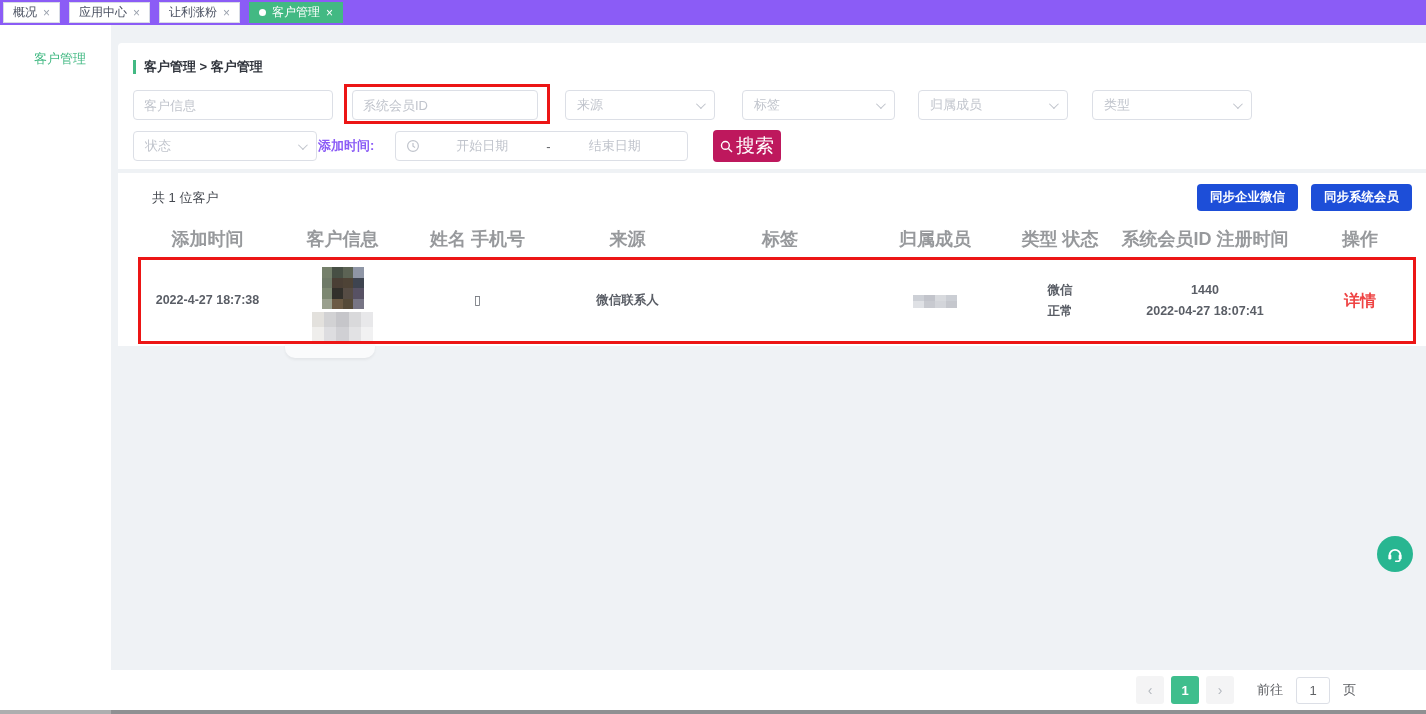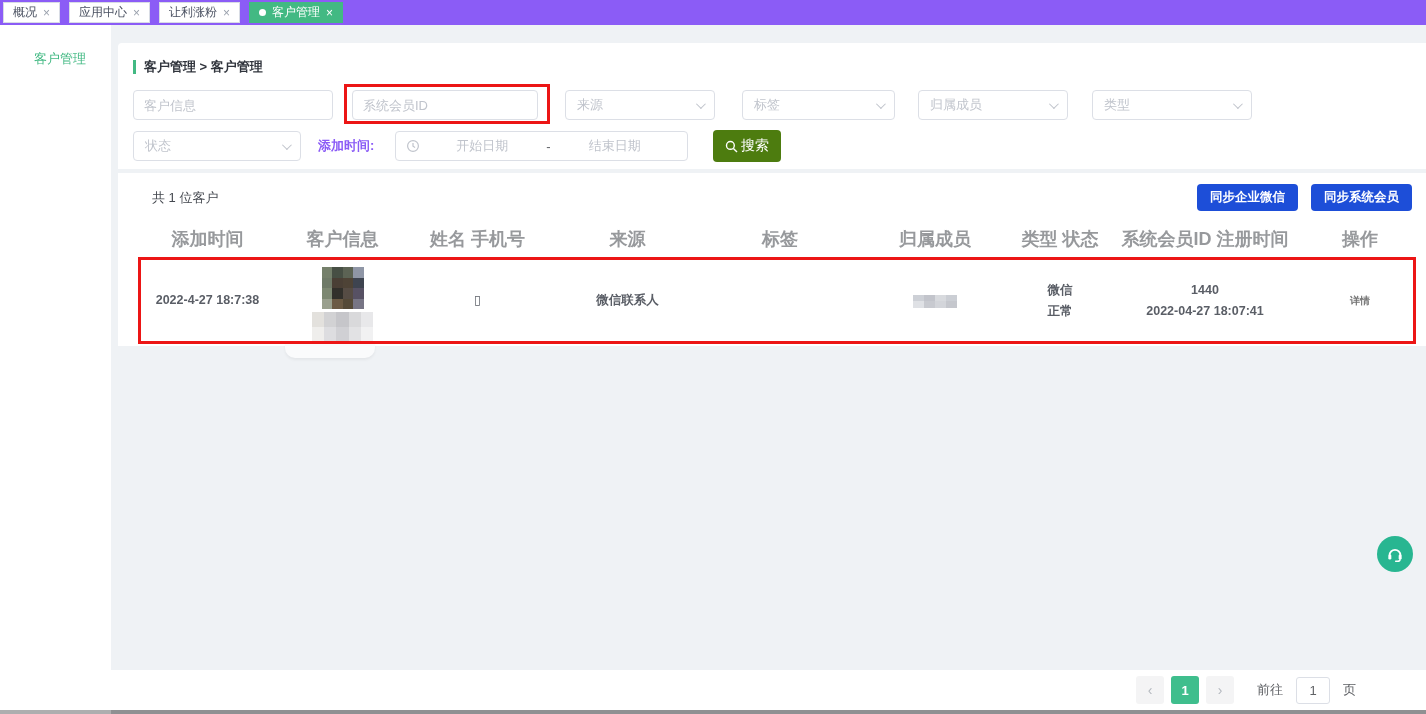--- a/index.html
+++ b/index.html
@@ -36,39 +36,39 @@
               font-size:13px; color:#c0c4cc; background:#fff; cursor:pointer; }
   .chev { width:7px; height:7px; border-right:1.5px solid #c0c4cc; border-bottom:1.5px solid #c0c4cc;
           transform:rotate(45deg) translateY(-2px); }
   .f-label { position:absolute; left:200px; top:88px; height:30px; line-height:30px;
              font-size:13px; font-weight:700; color:#8b5cf6;text-align:center; }
   .f-daterange { position:absolute; left:277px; top:88px; width:293px; height:30px;
                  border:1px solid #dcdfe6; border-radius:4px; display:flex; align-items:center;
                  padding:0 10px; font-size:13px; color:#c0c4cc; background:#fff; cursor:pointer; }
   .dr-part { flex:1; text-align:center; }
   .dr-sep { color:#606266; padding:0 2px; }
-  .search-btn { position:absolute; left:595px; top:87px; width:68px; height:32px; background:#4d7c0f;
-                color:#fff; border:none; border-radius:4px; font-size:14px; display:flex;
+  .search-btn { position:absolute; left:595px; top:87px; width:68px; height:32px; background:#be185d;
+                color:#fff; border:none; border-radius:4px; font-size:19px; display:flex;
                 align-items:center; justify-content:center; gap:3px; cursor:pointer; font-family:inherit; }
 
   
   .table-card { position:absolute; left:118px; top:173px; width:1308px; height:173px; background:#fff; }
   .total-text { position:absolute; left:34px; top:16px; font-size:13px; color:#454950; }
   .sync-btns { position:absolute; right:14px; top:11px; display:flex; gap:13px; }
   .sync-btn { height:27px; padding:0 13px; background:#1d4ed8; color:#fff; border:none; border-radius:4px;
               font-size:12.5px; font-weight:600; cursor:pointer; font-family:inherit; }
   .tgrid { position:absolute; left:12px; right:6px; display:grid; text-align:center; align-items:center;
            grid-template-columns:155px 115px 155px 145px 160px 150px 100px 190px 1fr; }
   .thead { top:52px; height:28px; font-size:18px; color:#97999c; font-weight:700; }
   .trow  { top:85px; height:86px; font-size:12.5px; color:#5a5e66; font-weight:700; line-height:1.7; }
   .cell-avatar { display:flex; flex-direction:column; align-items:center; padding-top:9px; height:86px; }
   .avatar-mosaic { width:42px; height:42px; }
   .name-blur { width:62px; height:30px; margin-top:3px; }
   .owner-blur { width:44px; height:13px; margin:0 auto; }
-  .row-action { color:#737373; cursor:pointer; font-size:10px; }
+  .row-action { color:#ef4444; cursor:pointer; font-size:16px; }
   .name-popover { position:absolute; left:285px; top:343px; width:90px; height:15px; background:#fafbfc;
                   border-radius:0 0 10px 10px; box-shadow:0 2px 3px rgba(0,0,0,.05); z-index:4; }
 
   
   .annotation { position:absolute; border:3px solid #ec1515; z-index:20; pointer-events:none; }
   .anno-input { left:344px; top:84px; width:206px; height:40px; }
   .anno-row { left:138px; top:257px; width:1278px; height:87px; }
 
   
   .bottom-bar { position:absolute; left:111px; top:670px; right:0; height:40px; background:#fff;
@@ -138,21 +138,21 @@
       <span class="chev"></span>
     </div>
     <div class="f-select" style="left:800px; width:150px;">
       <span>归属成员</span>
       <span class="chev"></span>
     </div>
     <div class="f-select" style="left:974px; width:160px;">
       <span>类型</span>
       <span class="chev"></span>
     </div>
-    <div class="f-select" style="left:15px; top:88px; width:168px;">
+    <div class="f-select" style="left:15px; top:88px; width:184px;">
       <span>状态</span>
       <span class="chev"></span>
     </div>
 
     <div class="f-label">添加时间:</div>
 
     <div class="f-daterange">
       <svg width="14" height="14" viewBox="0 0 14 14">
         <circle cx="7" cy="7" r="5.4" fill="none" stroke="#c0c4cc" stroke-width="1.2"></circle>
         <path d="M7 4v3.2l2.1 1.2" fill="none" stroke="#c0c4cc" stroke-width="1.2"></path>

